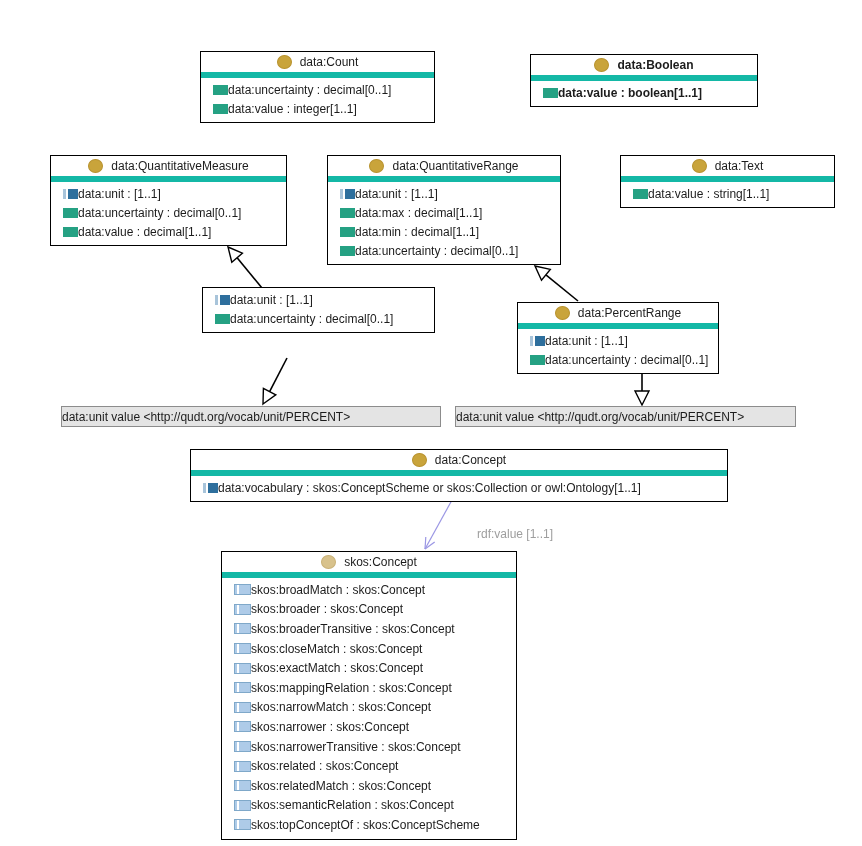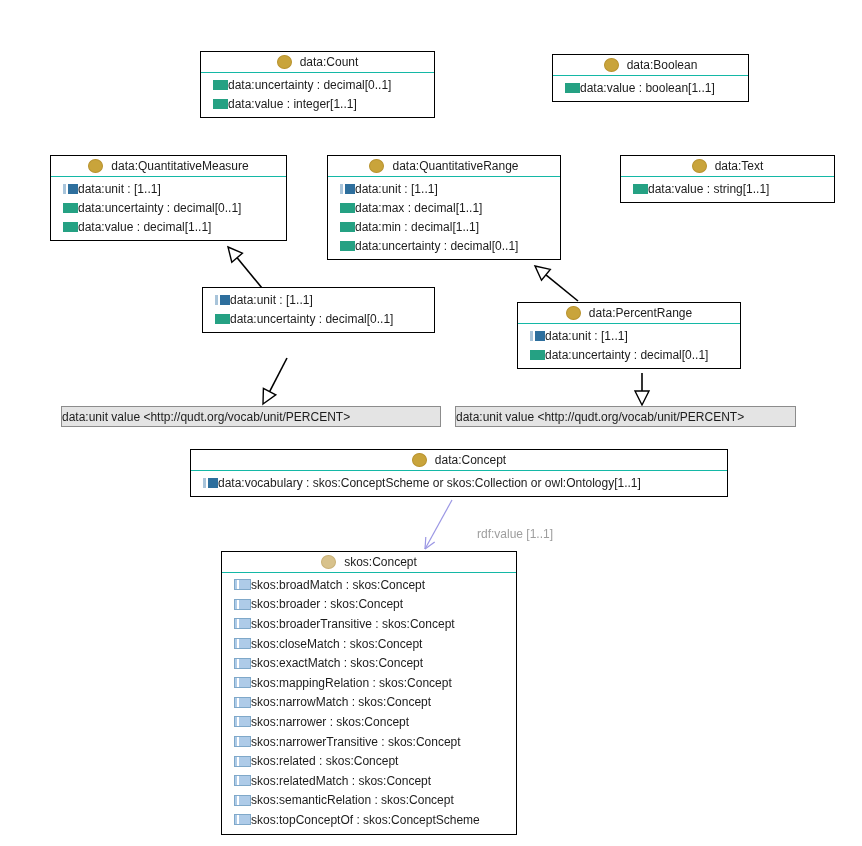--- a/index.html
+++ b/index.html
@@ -4,21 +4,21 @@
 <style>
   html,body { margin:0; padding:0; background:#ffffff; }
   #canvas {
     position:relative; width:862px; height:846px; background:#ffffff;
     font-family:"Liberation Sans", sans-serif; font-size:12px; color:#1c1c1c;
     overflow:hidden;
   }
   
   .cls { position:absolute; background:#ffffff; border:1px solid #000000; box-sizing:border-box; }
   .cls-header {
-    height:20px; border-bottom:1px solid #14b8a6;
+    height:20px; border-bottom:6px solid #14b8a6;
     display:flex; align-items:center; justify-content:center; gap:8px;
     white-space:nowrap;
   }
   .cls-body { padding:2px 0 4px 0; }
   .attr {
     display:flex; align-items:center; 
     height:19px; padding:0 8px 0 12px; white-space:nowrap;
   }
   .class-icon {
     width:13px; height:12px; border-radius:50%;
@@ -29,26 +29,26 @@
   .attr-icon.teal { background:#25A183; }
   .attr-icon.blue {
     background:linear-gradient(to right,#A8C4DA 0 3px,#ffffff 3px 5px,#2E6F9D 5px 100%);
   }
   .attr-icon.lightblue {
     height:9px; border:1px solid #7FA8C9;
     background:linear-gradient(to right,#AECBE8 0 2px,#ffffff 2px 4px,#AECBE8 4px 100%);
   }
   
   #cls-count        { left:200px; top:51px;  width:235px; }
-  #cls-boolean      { left:552px; top:54px;  width:197px; }
+  #cls-boolean      { left:530px; top:54px;  width:228px;font-weight:bold; }
   #cls-qmeasure     { left:50px;  top:155px; width:237px; }
   #cls-qrange       { left:327px; top:155px; width:234px; }
   #cls-text         { left:620px; top:155px; width:215px; }
   #cls-percent      { left:202px; top:287px; width:233px; }
-  #cls-percentrange { left:517px; top:302px; width:224px; }
+  #cls-percentrange { left:517px; top:302px; width:202px; }
   #cls-concept      { left:190px; top:449px; width:538px; }
   #cls-skos         { left:221px; top:551px; width:296px; }
   #cls-skos .attr   { height:19.6px; }
   
   .note {
     position:absolute; height:21px; background:#E4E4E4; border:1px solid #8C8C8C;
     box-sizing:border-box; display:flex; align-items:center; 
     white-space:nowrap;
   }
   #note-percent-unit      { left:61px;  top:406px; width:380px; }

